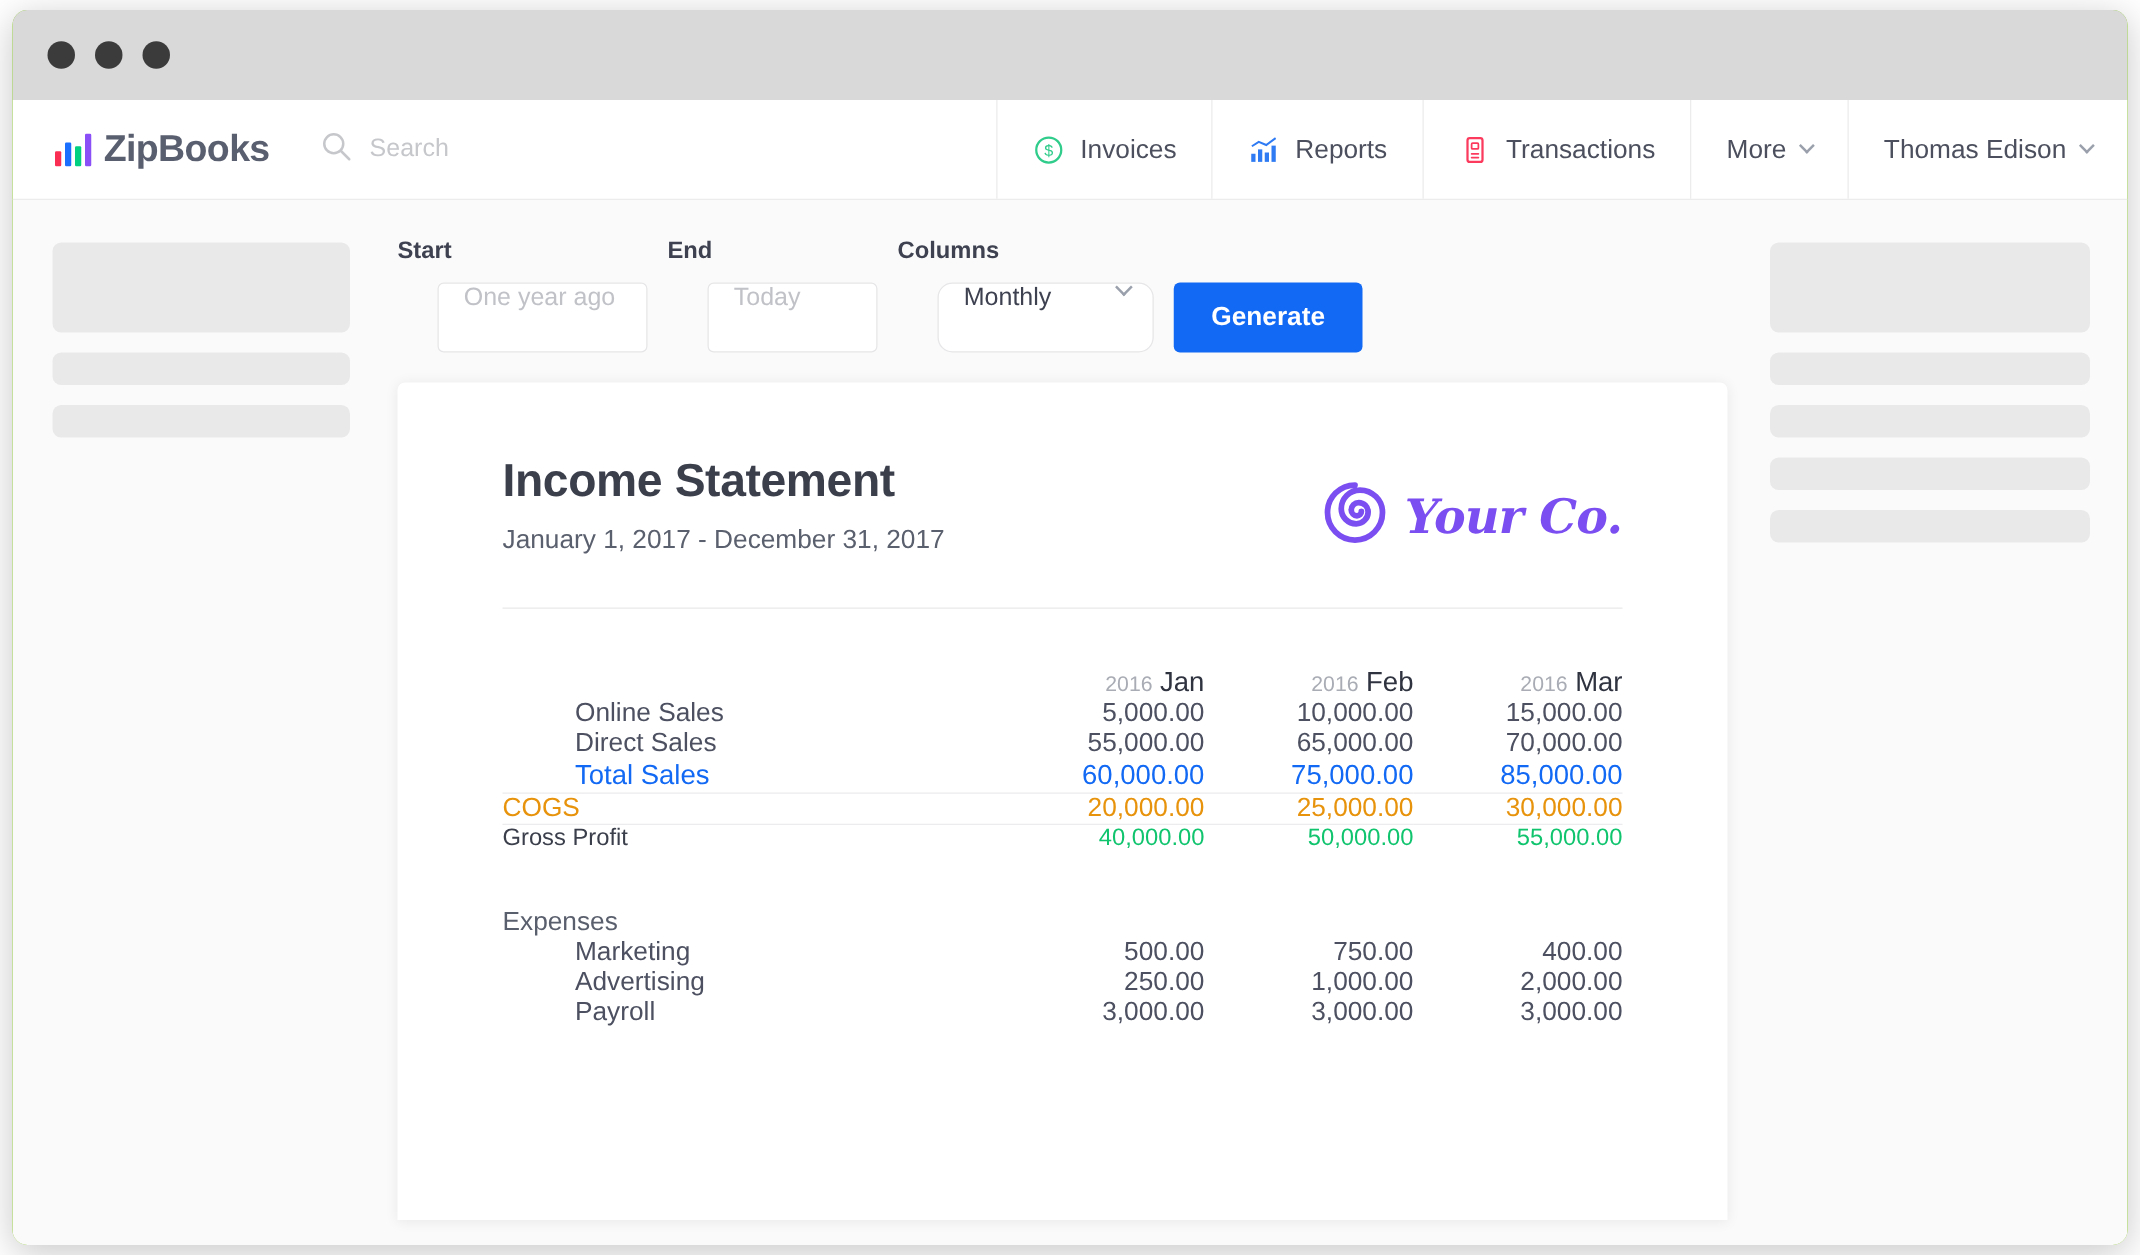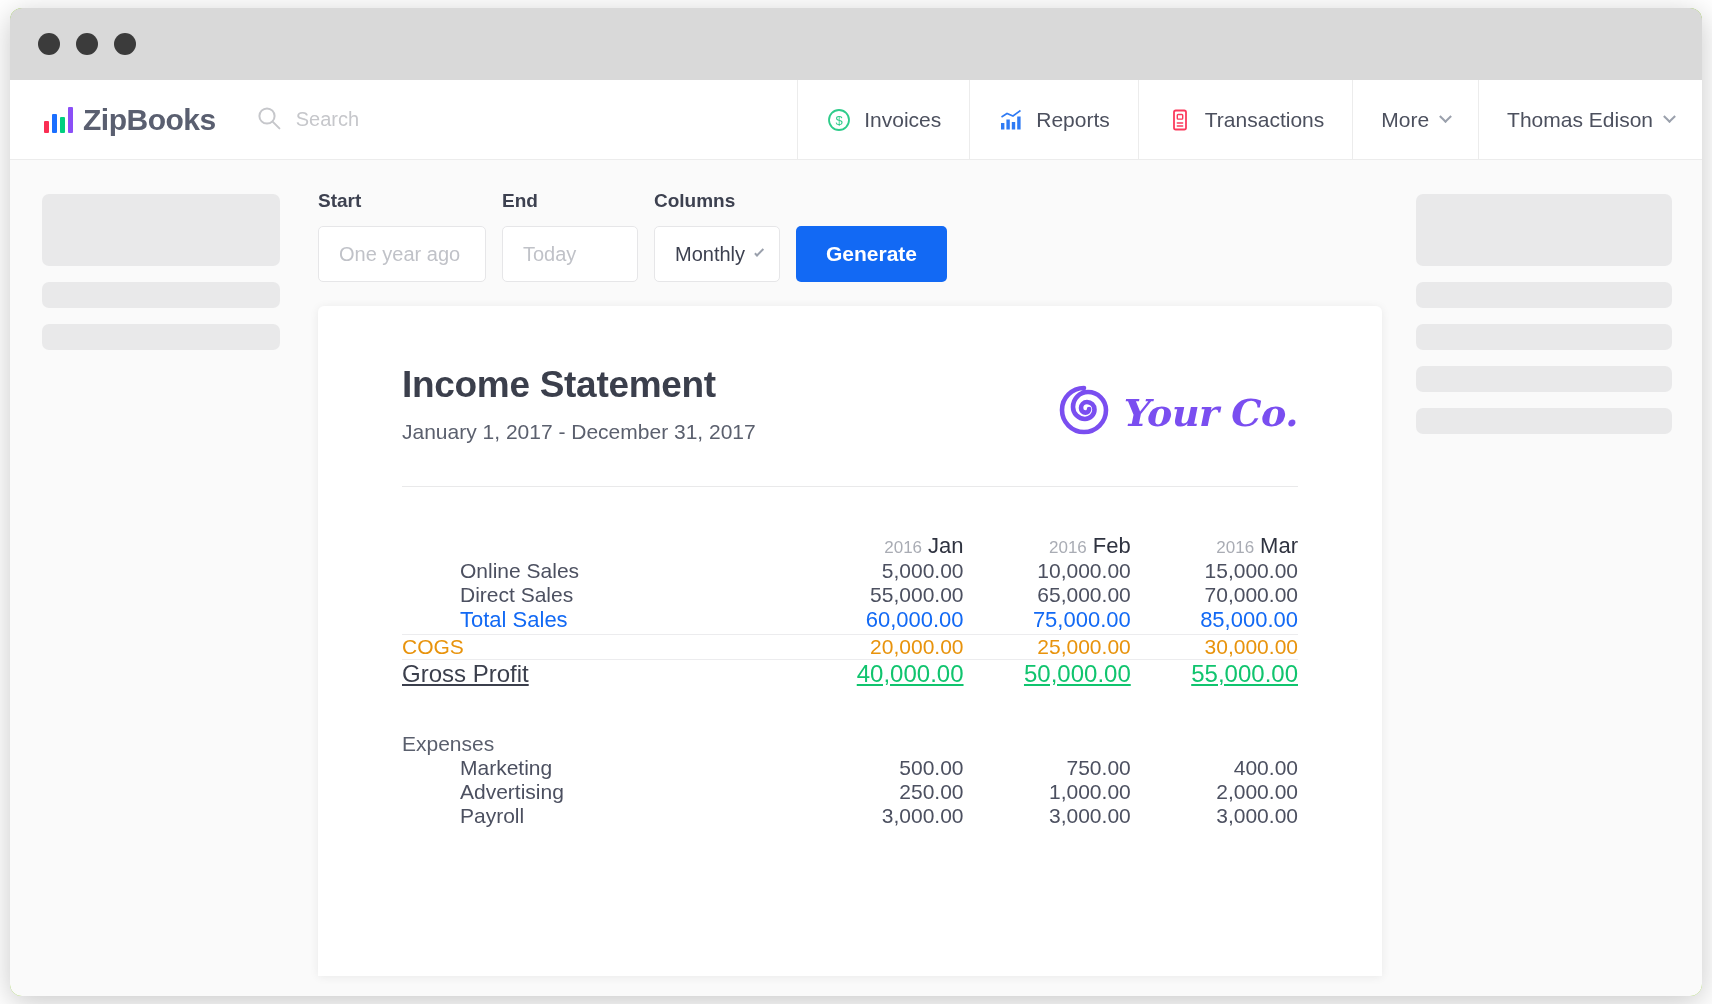--- a/index.html
+++ b/index.html
@@ -156,34 +156,35 @@
     font-weight: 700;
     color: #3d4150;
     margin-bottom: 14px;
   }
   .control {
     height: 56px;
     background: #ffffff;
     border: 1px solid #e6e6e8;
     border-radius: 5px;
     display: flex;
-    align-items: center;
+    align-items: flex-start;
     padding: 0 20px;
     font-size: 20px;
     color: #3d4150;
+    margin-left: 32px;
   }
   .control input {
     border: none; outline: none; background: transparent;
     font-size: 20px; color: #3d4150; width: 100%;
     font-family: "Liberation Sans", sans-serif;
   }
   .control input::placeholder { color: #c0c2c8; }
   .w-start { width: 168px; }
   .w-end { width: 136px; }
-  .w-cols { width: 126px; justify-content: space-between; }
+  .w-cols { width: 173px; justify-content: space-between; border-radius: 12px; }
   .select-chev {
     display: inline-block;
     width: 10px; height: 10px;
     border-right: 2px solid #9aa0ac;
     border-bottom: 2px solid #9aa0ac;
     transform: rotate(45deg) translateY(-3px);
     margin-left: 10px;
   }
   .btn-generate {
     height: 56px;
@@ -290,24 +291,23 @@
   }
   .r-total td.lbl { padding-left: 58px; }
   .rule td { border-bottom: 1px solid #ececee; height: 1px; padding: 0; }
   .r-cogs td {
     font-size: 21px;
     font-weight: 700;
     color: #e8930c;
     padding: 14px 0;
   }
   .r-gross td {
-    font-size: 24px;
+    font-size: 19px;
     font-weight: 700;
     padding: 14px 0;
-    text-decoration: underline;
   }
   .r-gross td.lbl { color: #3b3f4c; }
   .r-gross td.num { color: #10c46e; }
   .spacer td { height: 44px; }
 </style>
 </head>
 <body>
 
 <div class="window">
 

